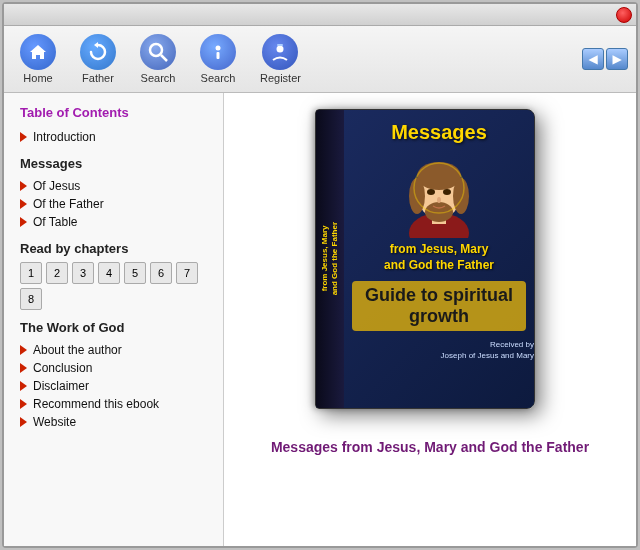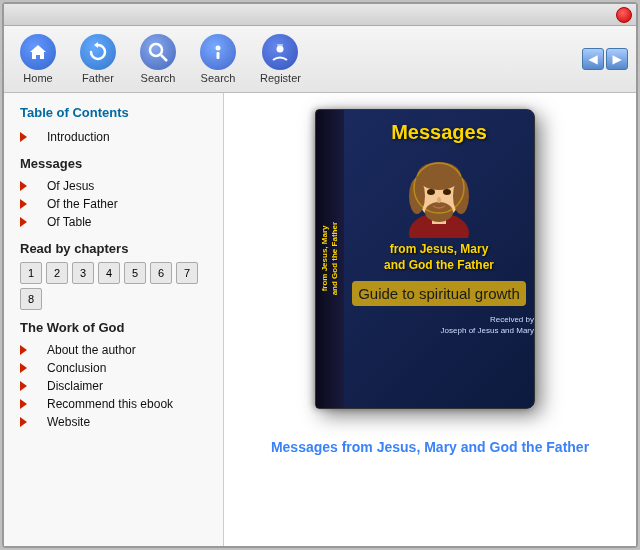--- a/index.html
+++ b/index.html
@@ -102,33 +102,33 @@
     .sidebar {
       width: 220px;
       background: #f8f8f8;
       border-right: 1px solid #ccc;
       padding: 12px 16px;
       overflow-y: auto;
     }
     .sidebar h3 {
       font-size: 13px;
       font-weight: bold;
-      color: #0369a1;
+      color: #a21caf;
       margin-bottom: 8px;
     }
     .sidebar h4 {
       font-size: 13px;
       font-weight: bold;
       color: #222;
       margin: 10px 0 6px;
     }
     .sidebar-item {
       display: flex;
       align-items: center;
-      gap: 20px;
+      gap: 6px;
       padding: 2px 0;
       cursor: pointer;
       color: #111;
       font-size: 12px;
     }
     .arrow-icon {
       width: 0;
       height: 0;
       border-top: 5px solid transparent;
       border-bottom: 5px solid transparent;
@@ -225,34 +225,34 @@
       line-height: 1.3;
       text-shadow: 1px 1px 2px rgba(0,0,0,0.8);
     }
     .book-guide {
       background: rgba(200, 160, 20, 0.9);
       margin: 4px 8px;
       border-radius: 4px;
       padding: 4px 6px;
       text-align: center;
       color: #1a1a1a;
-      font-size: 15px;
-      font-weight: normal;
+      font-size: 18px;
+      font-weight: bold;
     }
     .book-received {
       text-align: right;
       color: #ccddff;
       font-size: 8px;
       padding: 4px 0;
       line-height: 1.4;
     }
     .book-bottom-title {
       font-size: 14px;
       font-weight: bold;
-      color: #3b82f6;
+      color: #701a75;
       text-align: center;
       margin-top: 4px;
     }
   </style>
 </head>
 <body>
 
 <div class="window">
   <div class="title-bar">
     <div class="close-btn"></div>

